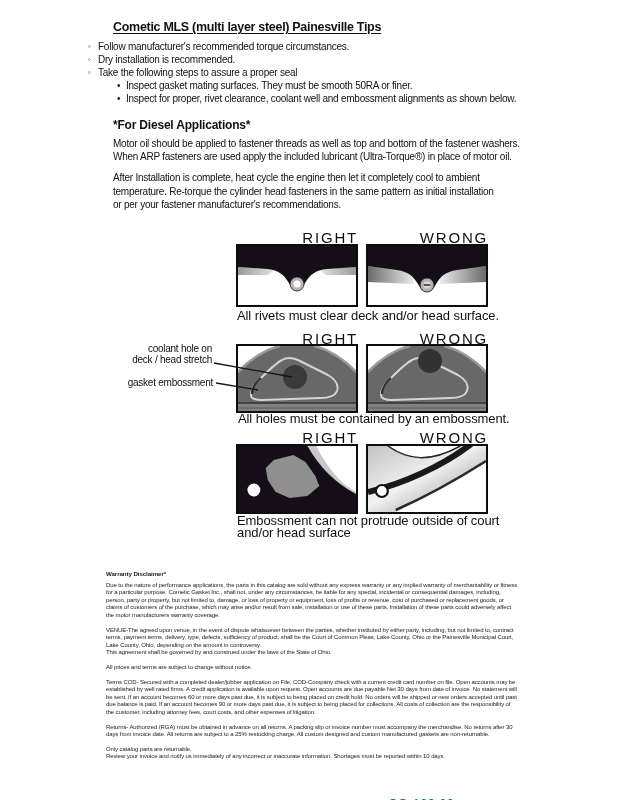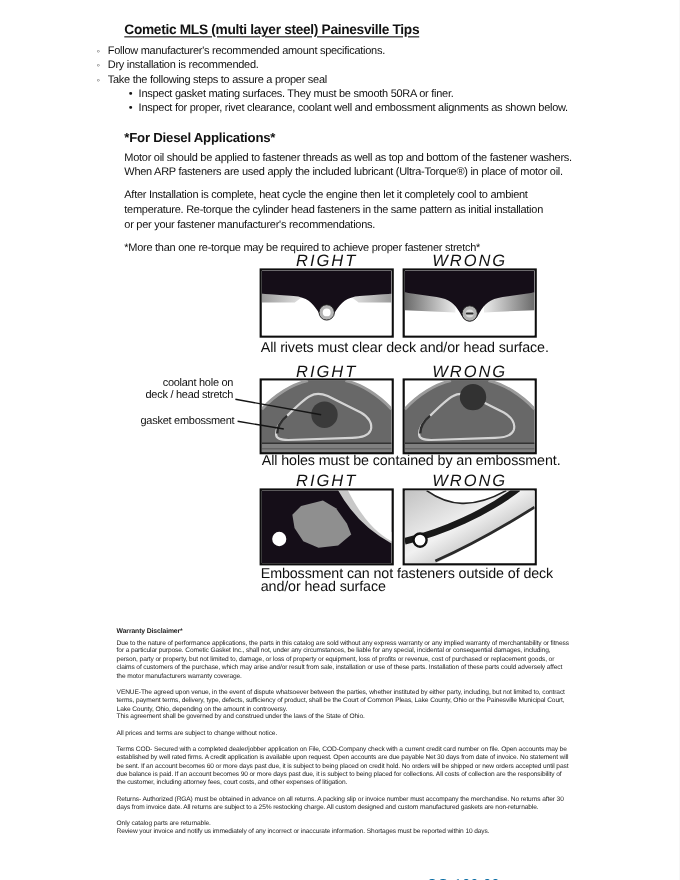--- a/index.html
+++ b/index.html
@@ -16,22 +16,22 @@
   .bullets{font-size:10px;letter-spacing:-0.25px;line-height:13px;}
   .bullet{display:flex;white-space:nowrap;}
   .bullet .bm{width:10px;flex:0 0 10px;font-size:8px;line-height:13px;text-align:left;}
   .bullet.sub{margin-left:29px;}
   .bullet.sub .bm{width:9px;flex:0 0 9px;font-size:10px;}
   .diesel{margin-left:25px;width:410px;}
   .diesel h2{margin:13px 0 5px 0;font-size:12px;font-weight:bold;letter-spacing:-0.2px;}
   .diesel p{margin:0 0 8px 0;font-size:10px;letter-spacing:-0.25px;line-height:13.2px;white-space:pre-line;}
   
   .dg-label{
-    position:absolute;width:122px;text-align:center;font-size:15px;font-weight:500;
-    letter-spacing:1.8px;color:#101010;font-style:italic;
+    position:absolute;width:122px;text-align:right;font-size:15px;font-weight:500;
+    letter-spacing:1.8px;color:#101010;
   }
   .dg-box{
     position:absolute;width:122px;border:2px solid #0d0d0d;background:#fff;box-sizing:border-box;
   }
   .dg-box svg{display:block;width:100%;height:100%;}
   .dg-caption{
     position:absolute;font-size:13px;letter-spacing:-0.1px;line-height:12px;color:#101010;white-space:pre-line;
   }
   .anno{
     position:absolute;font-size:10px;letter-spacing:-0.25px;line-height:10.5px;text-align:right;
@@ -47,21 +47,21 @@
 </head>
 <body>
 
 <div class="page">
 
   <div class="top">
     <h1 class="title">Cometic MLS (multi layer steel) Painesville Tips</h1>
     <div class="bullets">
       <div class="bullet">
         <span class="bm">◦</span>
-        <span>Follow manufacturer's recommended amount specifications.</span>
+        <span>Follow manufacturer's recommended torque circumstances.</span>
       </div>
       <div class="bullet">
         <span class="bm">◦</span>
         <span>Dry installation is recommended.</span>
       </div>
       <div class="bullet">
         <span class="bm">◦</span>
         <span>Take the following steps to assure a proper seal</span>
       </div>
       <div class="bullet sub">
@@ -73,21 +73,20 @@
         <span>Inspect for proper, rivet clearance, coolant well and embossment alignments as shown below.</span>
       </div>
     </div>
     <div class="diesel">
       <h2>*For Diesel Applications*</h2>
       <p>Motor oil should be applied to fastener threads as well as top and bottom of the fastener washers.
 When ARP fasteners are used apply the included lubricant (Ultra-Torque®) in place of motor oil.</p>
       <p>After Installation is complete, heat cycle the engine then let it completely cool to ambient
 temperature. Re-torque the cylinder head fasteners in the same pattern as initial installation
 or per your fastener manufacturer's recommendations.</p>
-      <p>*More than one re-torque may be required to achieve proper fastener stretch*</p>
     </div>
   </div>
 
   <div class="dg-label" style="left:236px;top:229px">RIGHT</div>
   <div class="dg-label" style="left:366px;top:229px">WRONG</div>
 
   <div class="dg-box" style="left:236px;top:244px;height:63px">
     <svg viewBox="0 0 118 59" preserveAspectRatio="none">
       <defs>
         <linearGradient id="r1a" x1="0" y1="0" x2="1" y2="0">
@@ -202,21 +201,21 @@
       <rect width="119" height="66" fill="#ffffff"></rect>
       <path d="M0,0 H119 V14 C80,40 45,58 28,66 L0,66 Z" fill="url(#r3s)"></path>
       <path d="M20,0 C40,14 62,17 93,0 Z" fill="#ffffff"></path>
       <path d="M20,0 C40,14 62,17 93,0" stroke="#232323" stroke-width="1.5" fill="none"></path>
       <path d="M0,46 C35,38 75,20 104,-2" stroke="#191919" stroke-width="6" fill="none"></path>
       <path d="M28,64 C60,50 95,30 119,15" stroke="#2a2a2a" stroke-width="2.5" fill="none"></path>
       <circle cx="14" cy="45" r="6" fill="#ffffff" stroke="#111111" stroke-width="2.2"></circle>
     </svg>
   </div>
 
-  <div class="dg-caption" style="left:237px;top:515px">Embossment can not fasteners outside of deck
+  <div class="dg-caption" style="left:237px;top:515px">Embossment can not protrude outside of court
 and/or head surface</div>
 
   <svg class="pointer-overlay">
     <line x1="214" y1="363" x2="292" y2="377" stroke="#151515" stroke-width="1.3"></line>
     <line x1="216" y1="383" x2="258" y2="390" stroke="#151515" stroke-width="1.3"></line>
   </svg>
 
   <div class="fine">
     <p class="fp-head">Warranty Disclaimer*</p>
     <p>Due to the nature of performance applications, the parts in this catalog are sold without any express warranty or any implied warranty of merchantability or fitness for a particular purpose.  Cometic Gasket Inc., shall not, under any circumstances, be liable for any special, incidental or consequential damages, including, person, party or property, but not limited to, damage, or loss of property or equipment, loss of profits or revenue, cost of purchased or replacement goods, or claims of customers of the purchase, which may arise and/or result from sale, installation or use of these parts.  Installation of these parts could adversely affect the motor manufacturers warranty coverage.</p>

